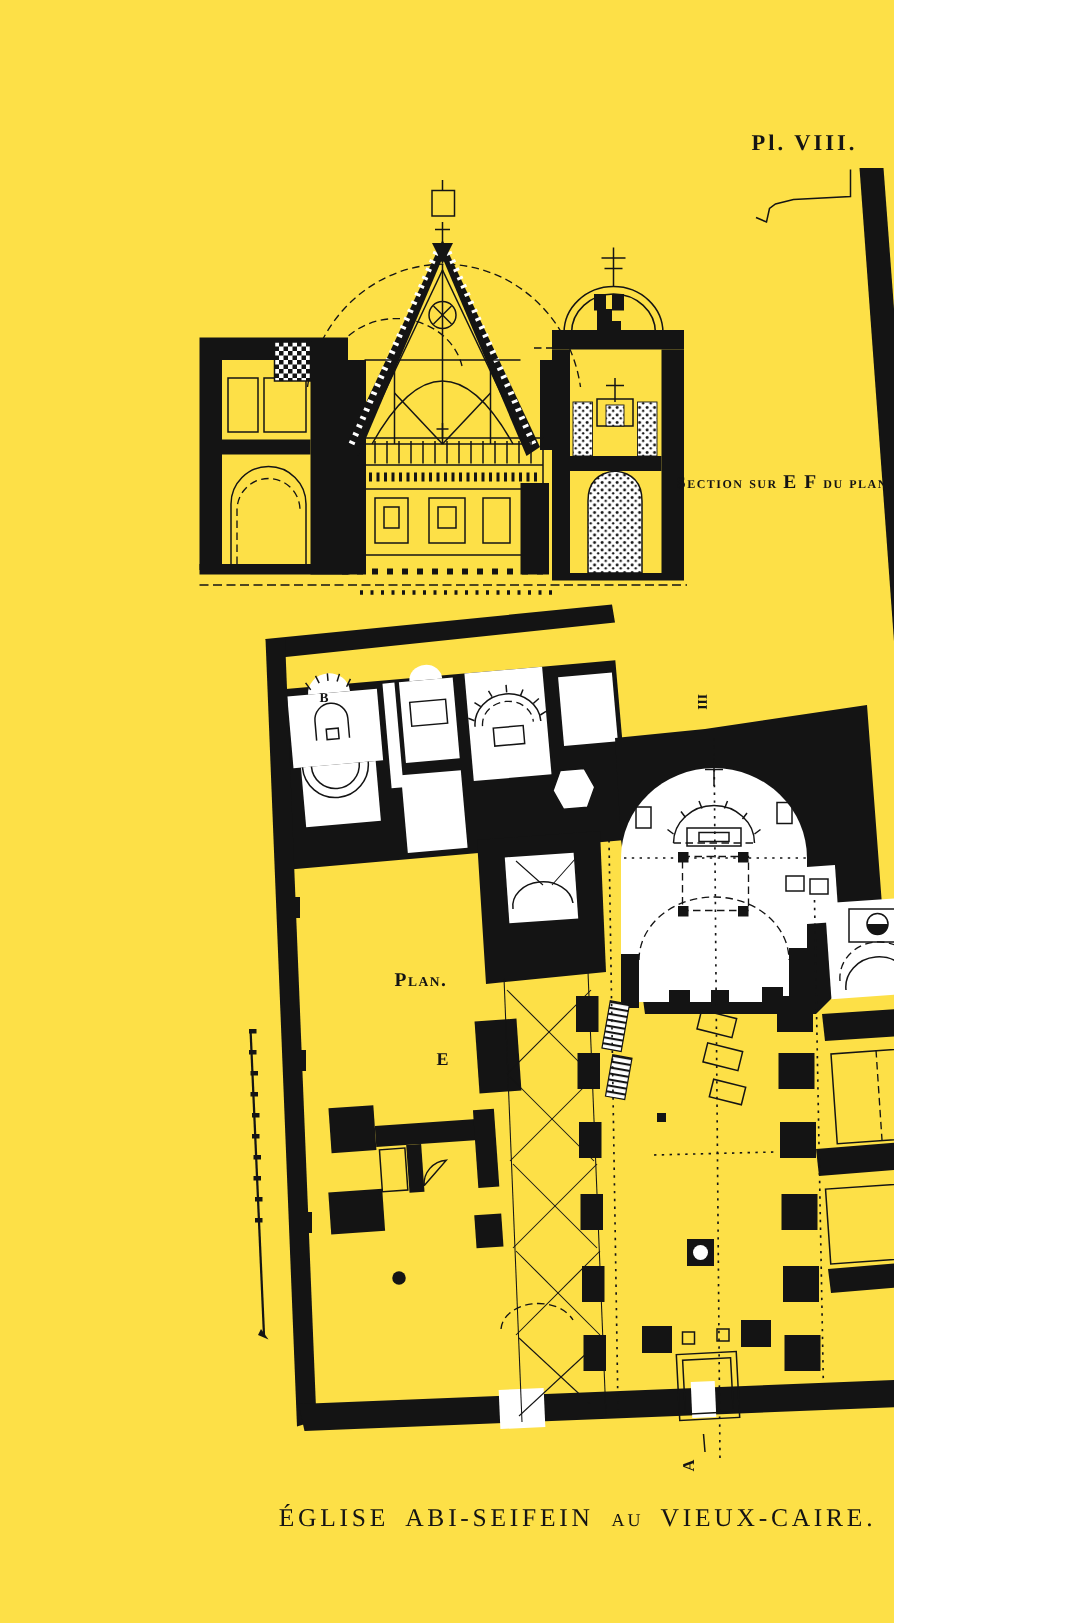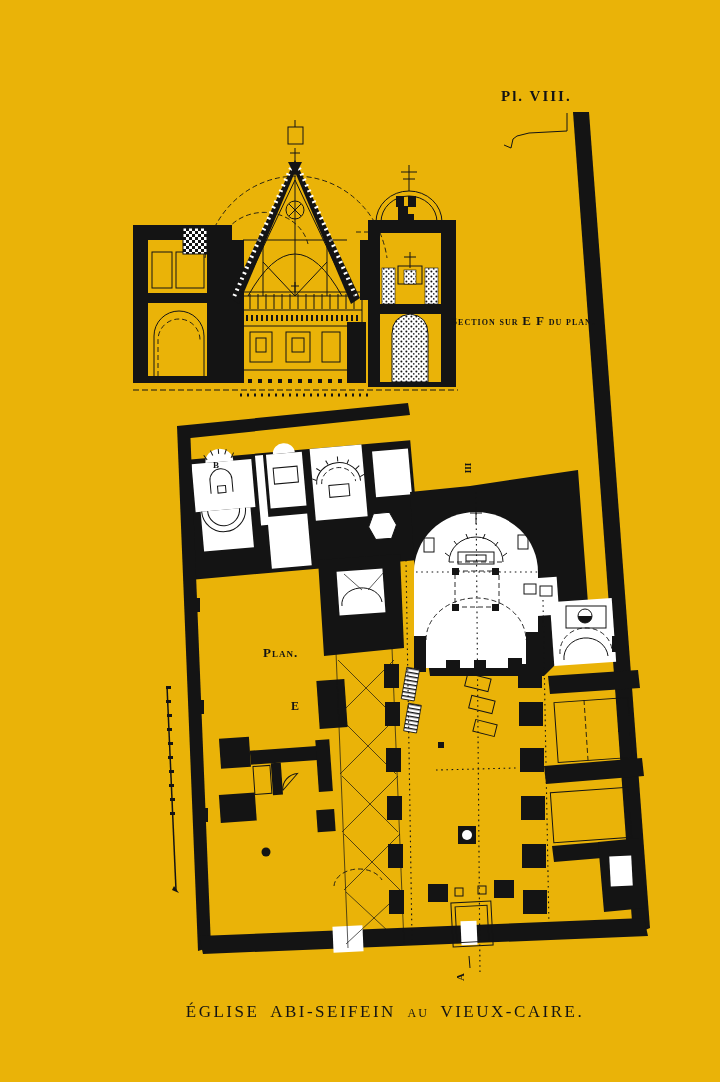--- a/index.html
+++ b/index.html
@@ -1,17 +1,17 @@
 <!DOCTYPE html>
 <html><head>
 <meta charset="utf-8">
 <style>
   html,body{margin:0;padding:0;background:#ffffff;}
   .plate{
-    position:relative;width:720px;height:1082px;background:#eab308;overflow:hidden;
+    position:relative;width:596px;height:1082px;background:#fde047;overflow:hidden;
     font-family:"Liberation Serif","DejaVu Serif",serif;color:#141414;
   }
   .plate svg{position:absolute;left:0;top:0;}
   .lbl{position:absolute;white-space:nowrap;color:#141414;}
   .plate-number{left:501px;top:88px;font-size:15px;font-weight:bold;letter-spacing:2px;}
   .section-caption{left:451px;top:313px;font-size:11px;font-variant:small-caps;letter-spacing:1px;font-weight:bold;}
   .section-caption .ef{font-size:13px;font-variant:normal;letter-spacing:1px;}
   .plan-caption{left:263px;top:645px;font-size:13px;font-variant:small-caps;letter-spacing:1px;font-weight:bold;}
   .marker-b{left:213px;top:460px;font-size:9px;font-weight:bold;}
   .marker-e{left:291px;top:699px;font-size:12px;font-weight:bold;}

